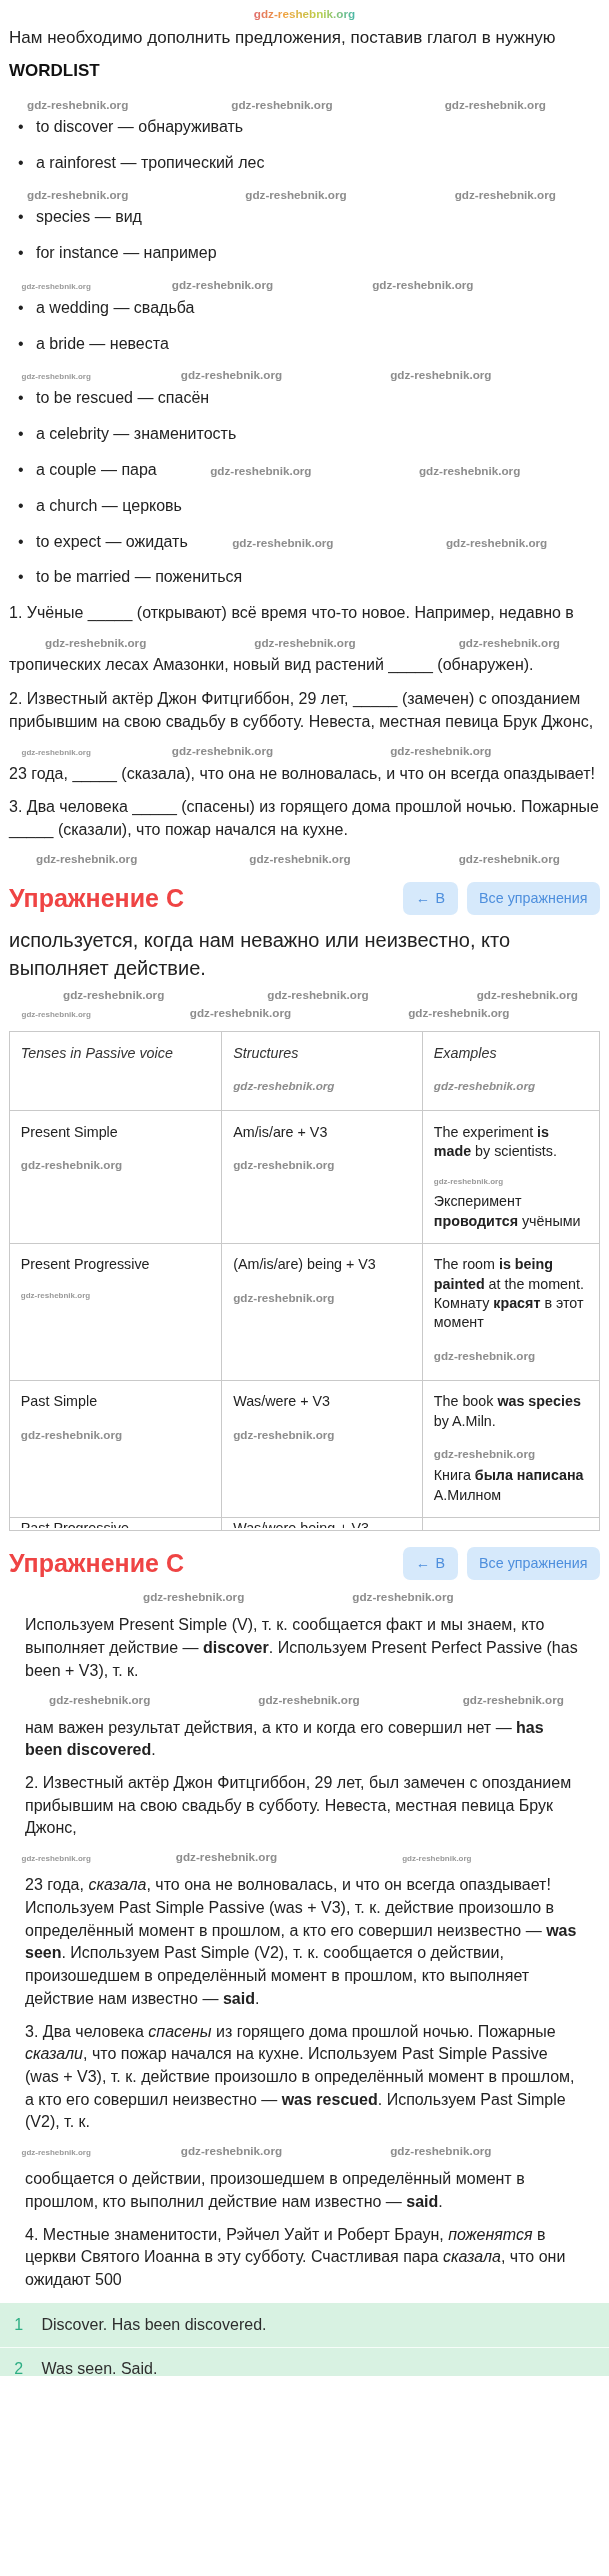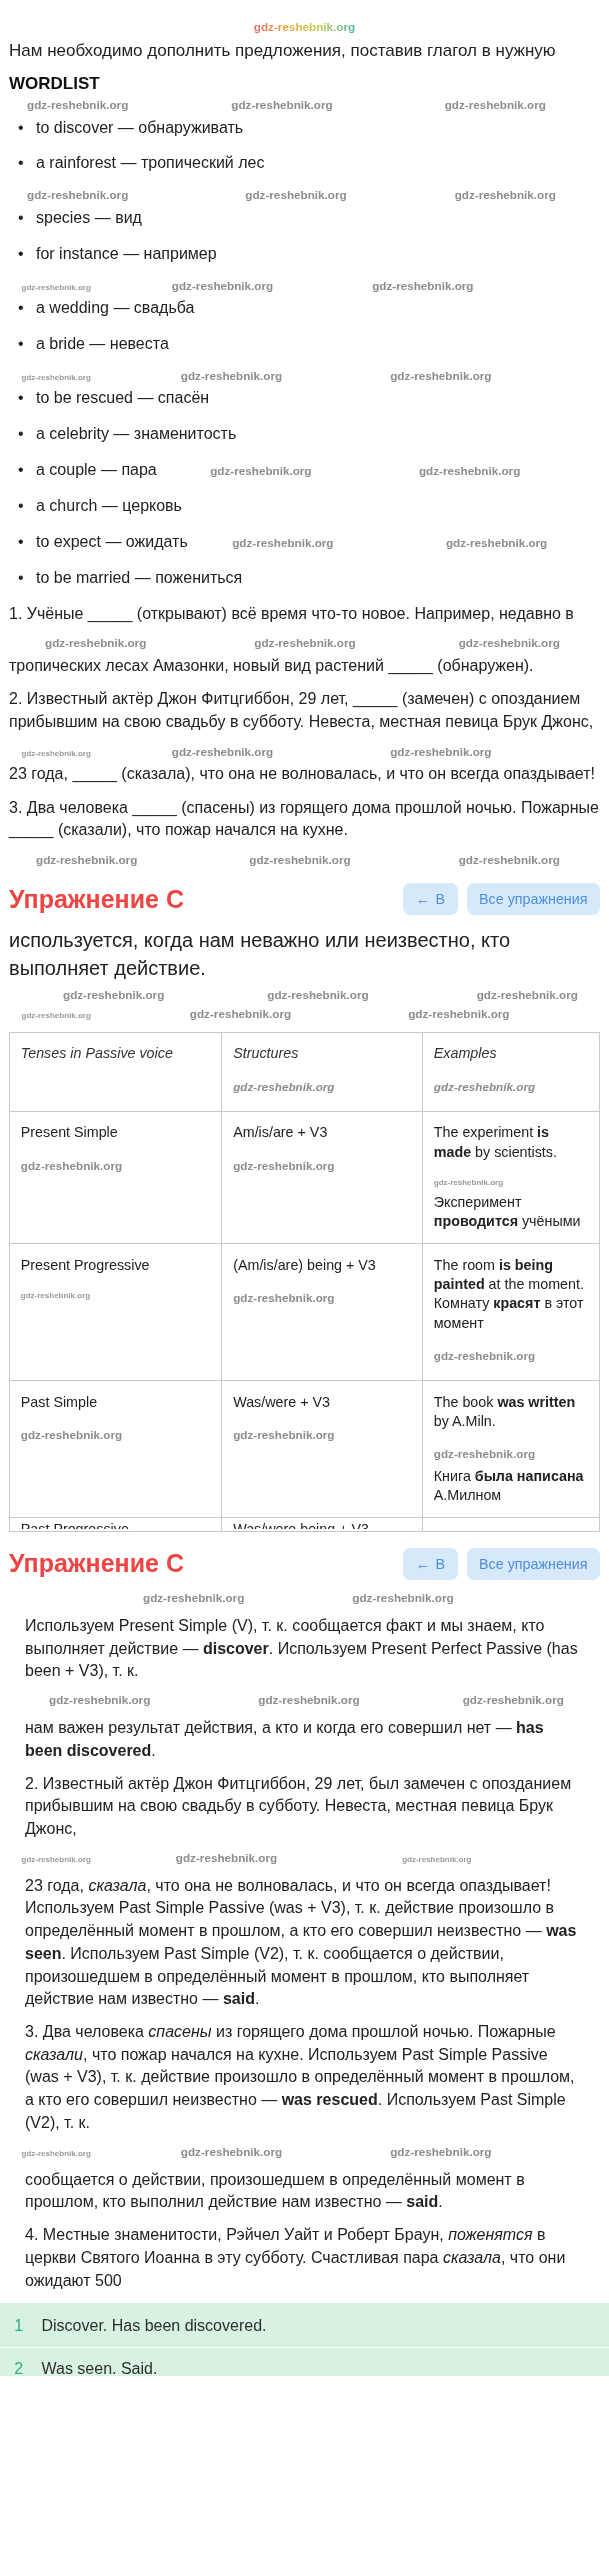--- a/index.html
+++ b/index.html
@@ -1,25 +1,25 @@
 <!DOCTYPE html>
 <html style="font-size:14.3px"><head>
 <meta charset="utf-8">
 <style>
   html,body{margin:0;padding:0;background:#fff;}
   body{width:609px;font-family:"Liberation Sans","DejaVu Sans",sans-serif;color:#222;}
-  .page{width:609px;height:2376px;overflow:hidden;padding:15px 9px 0;box-sizing:border-box;position:relative;}
+  .page{width:609px;height:2376px;overflow:hidden;padding:2px 9px 0;box-sizing:border-box;position:relative;}
   .wm{font-size:11.7px;font-weight:700;color:#8d8d8d;white-space:nowrap;line-height:1.2;}
   .wm.tiny{font-size:8px;color:#9a9a9a;}
   .wm.colored{background:linear-gradient(90deg,#e06a6a 0%,#f0a23c 30%,#b9cf4a 65%,#49b6a8 100%);
     -webkit-background-clip:text;background-clip:text;color:transparent;}
   .wm-row{display:flex;align-items:baseline;margin:4.5px 0;}
   .wm-row.center{justify-content:center;}
   .intro{font-size:17px;line-height:1.4;margin:5.4px 0 10.8px;}
-  .wordlist-title{font-size:17px;font-weight:700;margin:9px 0 4px;color:#111;}
+  .wordlist-title{font-size:17px;font-weight:700;margin:9px 0 17px;color:#111;}
   .wordlist{list-style:none;margin:3.6px 0 7.2px;padding:0;}
   .wordlist li{position:relative;padding-left:27px;font-size:16px;line-height:1.35;margin:0 0 14.3px;}
   .wordlist li::before{content:"•";position:absolute;left:9px;top:0;}
   .task{font-size:16px;line-height:1.42;margin:10.8px 0;}
   .task.cont{margin-top:3.6px;}
   .section-header{display:flex;align-items:center;margin:16px 0 10.8px;}
   .section-title{font-size:25px;font-weight:700;color:#ef4444;margin:0;flex:1;}
   .header-buttons{display:flex;gap:9px;}
   .btn{background:#d6e9fb;color:#4e8fdd;font-size:14.3px;line-height:1;padding:9px 12.5px;border-radius:7.2px;
     border:none;font-family:inherit;display:inline-flex;align-items:center;gap:5.4px;cursor:pointer;white-space:nowrap;}
@@ -215,21 +215,21 @@
       <tr>
         <td>
           <div>Past Simple</div>
           <span class="wm cell-wm">gdz-reshebnik.org</span>
         </td>
         <td>
           <div>Was/were + V3</div>
           <span class="wm cell-wm">gdz-reshebnik.org</span>
         </td>
         <td>
-          <div><span>The book </span><span style="font-weight: 700;">was written</span><span> by A.Miln.</span></div>
+          <div><span>The book </span><span style="font-weight: 700;">was species</span><span> by A.Miln.</span></div>
           <span class="wm cell-wm">gdz-reshebnik.org</span>
           <div><span>Книга </span><span style="font-weight: 700;">была написана</span><span> А.Милном</span></div>
         </td>
       </tr>
       <tr class="clipped-row">
         <td>
             <div class="clip">Past Progressive</div>
           </td>
         <td>
             <div class="clip">Was/were being + V3</div>

